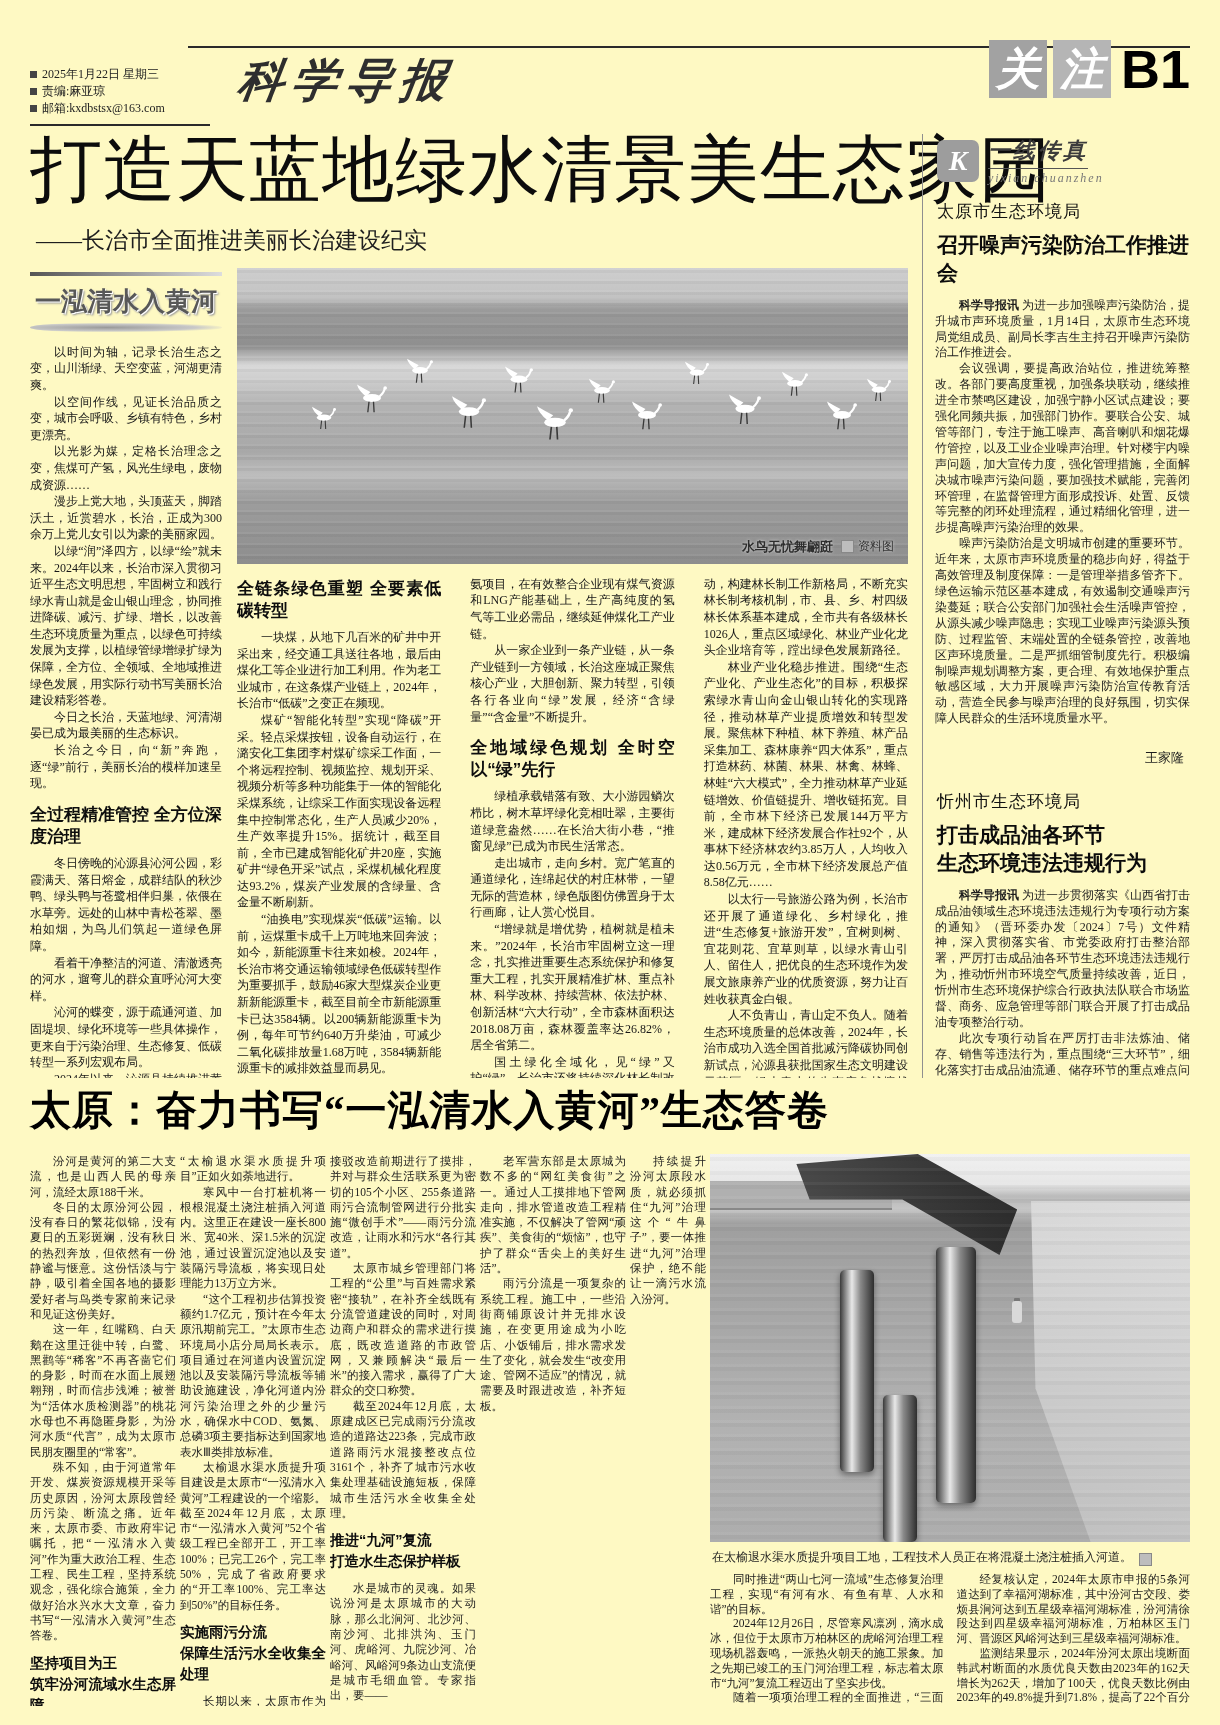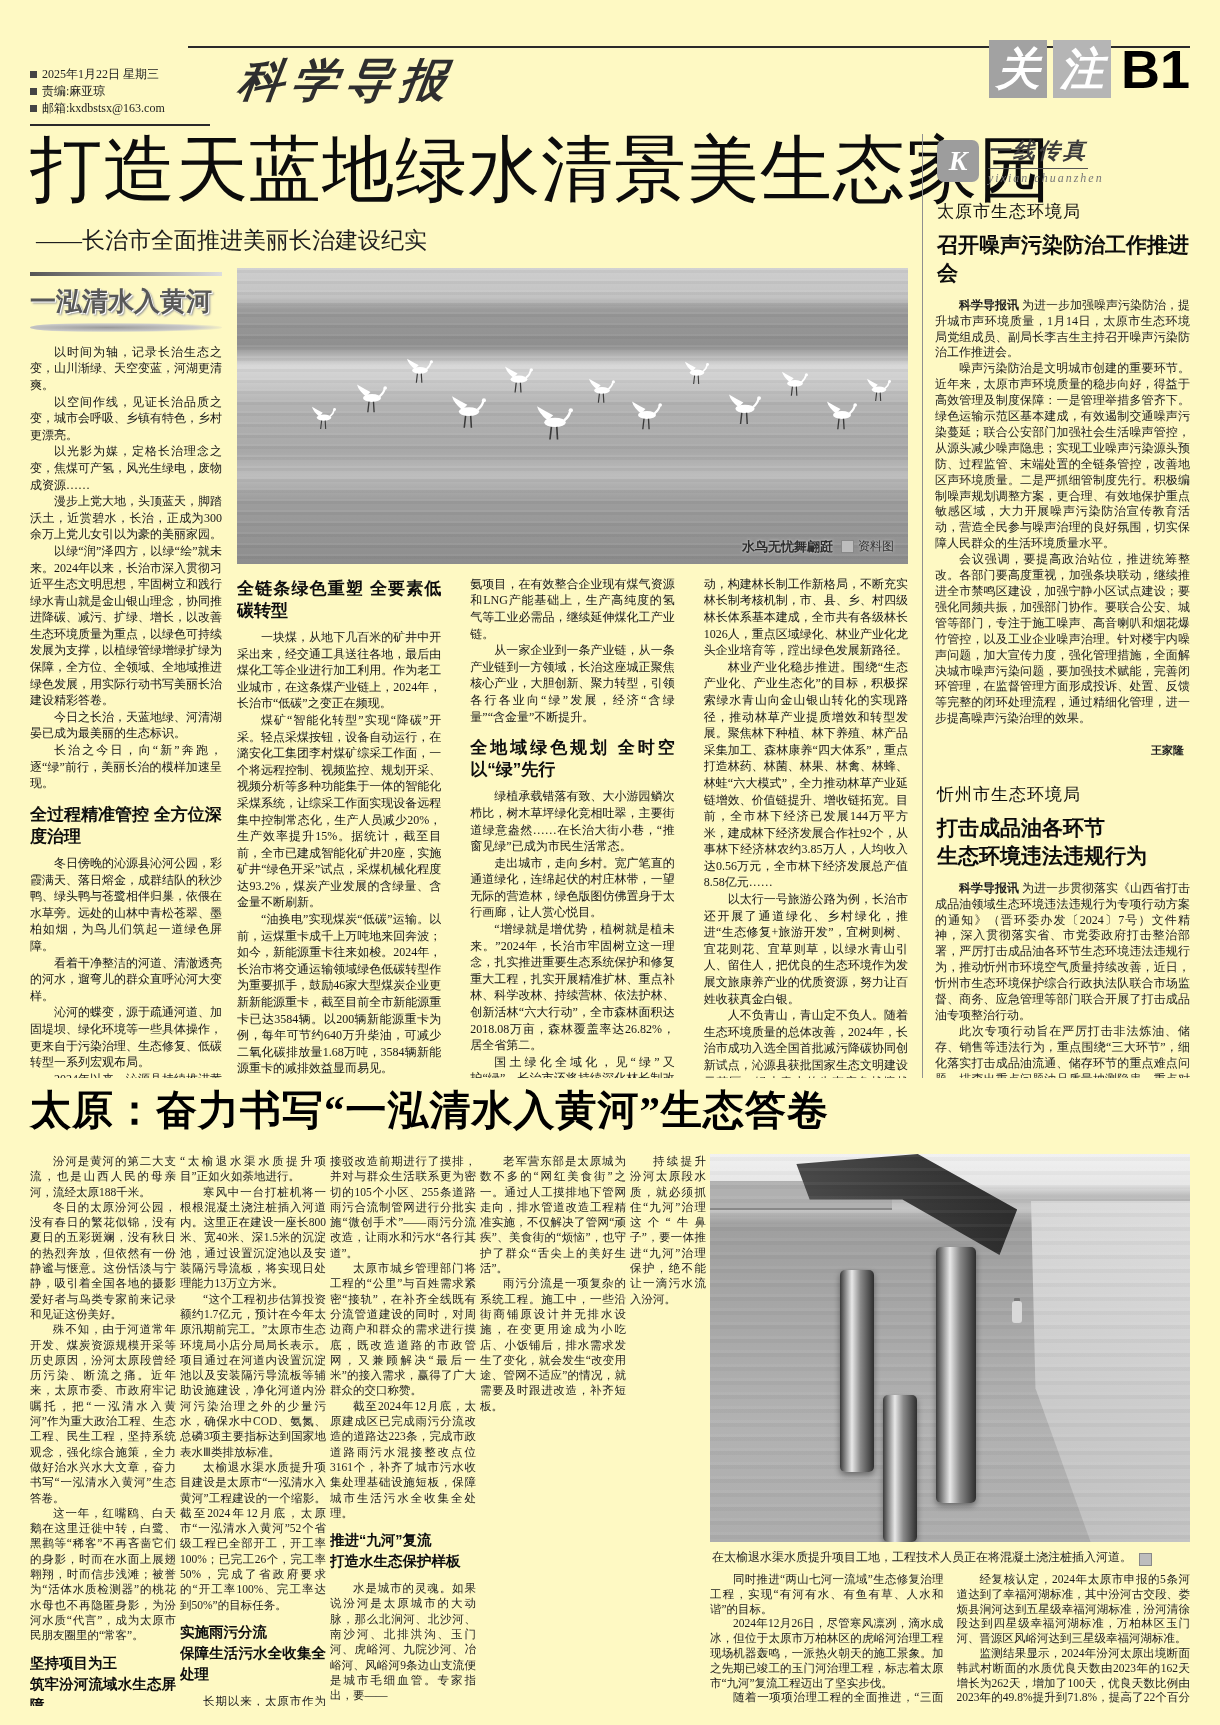--- a/index.html
+++ b/index.html
@@ -24,42 +24,42 @@
   .v-divider{width:1px;background:#8f8f8f;margin:6px 12px 0 14px;flex:none;}
   .sidebar{flex:1;overflow:hidden;}
   .main-headline{font-family:"Liberation Sans",sans-serif;font-weight:400;font-size:72px;
                  letter-spacing:1px;color:#0c0c0c;line-height:1.15;white-space:nowrap;}
   .main-subtitle{font-size:23px;color:#1e1e1e;margin:14px 0 12px 6px;}
   .main-body{display:flex;gap:15px;flex:1;overflow:hidden;}
   .left-col{width:192px;flex:none;overflow:hidden;}
   .kicker{margin:4px 0 12px 0;}
   .kicker .bar{height:4px;background:linear-gradient(90deg,#555,#ddd);margin-bottom:8px;}
   .kicker .kt{font-family:"Liberation Sans",sans-serif;font-weight:900;font-size:26px;color:#585858;
-              text-shadow:1px 1px 0 #fff,2px 2px 2px #999;white-space:nowrap;}
+              text-shadow:1px 1px 0 #fff,2px 2px 2px #999;white-space:nowrap;text-align:center;}
   .kicker .brush{height:9px;margin-top:4px;border-radius:50%/80%;
                  background:radial-gradient(ellipse at 40% 50%,#9a9a9a 0%,#c9c9c9 55%,transparent 75%);}
   .bodytext{font-size:12px;line-height:16.6px;text-align:justify;color:#161616;}
   .para{margin:0;text-indent:2em;}
   .para.cont{text-indent:0;}
   .inhead{font-family:"Liberation Sans",sans-serif;font-weight:900;font-size:17px;color:#0d0d0d;
           margin:12px 0 7px 0;line-height:1.3;}
   .main-right{flex:1;display:flex;flex-direction:column;min-width:0;}
   
   .photo1{position:relative;height:296px;flex:none;overflow:hidden;background:
       linear-gradient(180deg,#cfcfcf 0%,#c2c2c2 10%,#9b9b9b 14%,#8f8f8f 26%,#d8d8d8 33%,#cdcdcd 38%,
       #b3b3b3 46%,#a8a8a8 62%,#bdbdbd 70%,#9e9e9e 78%,#8d8d8d 100%);}
   .photo1 .streaks{position:absolute;inset:0;background:repeating-linear-gradient(180deg,
       rgba(255,255,255,.12) 0 2px,rgba(0,0,0,.08) 2px 5px,transparent 5px 11px);opacity:.5;}
   .pcaption{position:absolute;right:14px;bottom:8px;font-size:13px;font-weight:bold;color:#2d2d2d;
             text-shadow:0 0 3px #ddd;display:flex;align-items:center;gap:8px;}
   .credit-box{display:inline-flex;align-items:center;gap:4px;font-weight:normal;font-size:12px;color:#333;}
   .credit-box i{display:inline-block;width:11px;height:11px;background:#bdbdbd;border:1px solid #888;}
   .mid-cols{flex:1;display:flex;gap:29px;margin-top:12px;overflow:hidden;}
   .mcol{flex:1;overflow:hidden;min-width:0;}
-  .byline{display:block;text-align:right;font-weight:bold;font-size:11px;margin-top:16px;padding-right:6px;text-indent:0;}
+  .byline{display:block;text-align:right;font-weight:normal;font-size:13px;margin-top:23px;padding-right:6px;text-indent:0;}
   
   .logo-row{display:flex;align-items:center;gap:9px;margin:8px 0 14px 2px;}
   .k-box{width:42px;height:42px;border-radius:7px;background:#9d9d9d;color:#fff;display:flex;
          align-items:center;justify-content:center;font-size:28px;font-weight:900;font-style:italic;flex:none;}
   .logo-txt .lt1{font-size:22px;font-weight:900;font-style:italic;color:#3c3c3c;letter-spacing:3px;
                  border-bottom:1px solid #555;padding-bottom:2px;display:inline-block;}
   .logo-txt .lt2{font-size:12px;font-style:italic;color:#777;letter-spacing:2px;margin-top:2px;}
   .org-name{font-size:17px;color:#101010;margin:10px 0 8px 2px;letter-spacing:1px;}
   .sb-title{font-family:"Liberation Sans",sans-serif;font-weight:900;font-size:21px;color:#0b0b0b;
             line-height:1.35;margin:2px 0 10px 2px;}
@@ -237,22 +237,22 @@
           <div class="lt2">yixian chuanzhen</div>
         </div>
       </div>
 
       <div>
         <div class="org-name">太原市生态环境局</div>
         <div class="sb-title">召开噪声污染防治工作推进会</div>
         <div class="sb-body">
           <p class="para"><b>科学导报讯</b><span> 为进一步加强噪声污染防治，提升城市声环境质量，1月14日，太原市生态环境局党组成员、副局长李吉生主持召开噪声污染防治工作推进会。</span></p>
           <div>
+              <p class="para">会议强调，要提高政治站位，推进统筹整改。各部门要高度重视，加强条块联动，继续推进全市禁鸣区建设，加强宁静小区试点建设；要强化同频共振，加强部门协作。要联合公安、城管等部门，专注于施工噪声、高音喇叭和烟花爆竹管控，以及工业企业噪声治理。针对楼宇内噪声问题，加大宣传力度，强化管理措施，全面解决城市噪声污染问题，要加强技术赋能，完善闭环管理，在监督管理方面形成投诉、处置、反馈等完整的闭环处理流程，通过精细化管理，进一步提高噪声污染治理的效果。</p>
               <p class="para">噪声污染防治是文明城市创建的重要环节。近年来，太原市声环境质量的稳步向好，得益于高效管理及制度保障：一是管理举措多管齐下。绿色运输示范区基本建成，有效遏制交通噪声污染蔓延；联合公安部门加强社会生活噪声管控，从源头减少噪声隐患；实现工业噪声污染源头预防、过程监管、末端处置的全链条管控，改善地区声环境质量。二是严抓细管制度先行。积极编制噪声规划调整方案，更合理、有效地保护重点敏感区域，大力开展噪声污染防治宣传教育活动，营造全民参与噪声治理的良好氛围，切实保障人民群众的生活环境质量水平。</p>
-              <p class="para">会议强调，要提高政治站位，推进统筹整改。各部门要高度重视，加强条块联动，继续推进全市禁鸣区建设，加强宁静小区试点建设；要强化同频共振，加强部门协作。要联合公安、城管等部门，专注于施工噪声、高音喇叭和烟花爆竹管控，以及工业企业噪声治理。针对楼宇内噪声问题，加大宣传力度，强化管理措施，全面解决城市噪声污染问题，要加强技术赋能，完善闭环管理，在监督管理方面形成投诉、处置、反馈等完整的闭环处理流程，通过精细化管理，进一步提高噪声污染治理的效果。</p>
             </div>
           <span class="byline">王家隆</span>
         </div>
       </div>
 
       <div class="sb-art2">
         <div class="org-name">忻州市生态环境局</div>
         <div class="sb-title">
           <div>打击成品油各环节</div>
           <div>生态环境违法违规行为</div>
@@ -268,22 +268,22 @@
     </aside>
   </div>
 
   <div class="bottom-zone">
     <div class="bottom-headline">太原：奋力书写“一泓清水入黄河”生态答卷</div>
     <div class="bottom-row">
       <div class="bcol">
         <div>
             <p class="para">汾河是黄河的第二大支流，也是山西人民的母亲河，流经太原188千米。</p>
             <p class="para">冬日的太原汾河公园，没有春日的繁花似锦，没有夏日的五彩斑斓，没有秋日的热烈奔放，但依然有一份静谧与惬意。这份恬淡与宁静，吸引着全国各地的摄影爱好者与鸟类专家前来记录和见证这份美好。</p>
+            <p class="para">这一年，红嘴鸥、白天鹅在这里迁徙中转，白鹭、黑鹳等“稀客”不再吝啬它们的身影，时而在水面上展翅翱翔，时而信步浅滩；被誉为“活体水质检测器”的桃花水母也不再隐匿身影，为汾河水质“代言”，成为太原市民朋友圈里的“常客”。</p>
             <p class="para">殊不知，由于河道常年开发、煤炭资源规模开采等历史原因，汾河太原段曾经历污染、断流之痛。近年来，太原市委、市政府牢记嘱托，把“一泓清水入黄河”作为重大政治工程、生态工程、民生工程，坚持系统观念，强化综合施策，全力做好治水兴水大文章，奋力书写“一泓清水入黄河”生态答卷。</p>
-            <p class="para">这一年，红嘴鸥、白天鹅在这里迁徙中转，白鹭、黑鹳等“稀客”不再吝啬它们的身影，时而在水面上展翅翱翔，时而信步浅滩；被誉为“活体水质检测器”的桃花水母也不再隐匿身影，为汾河水质“代言”，成为太原市民朋友圈里的“常客”。</p>
           </div>
         <div class="bhead">
           <div>坚持项目为王</div>
           <div>筑牢汾河流域水生态屏障</div>
         </div>
 
       </div>
       <div class="bcol">
         <div>
             <p class="para cont">“太榆退水渠水质提升项目”正如火如荼地进行。</p>

